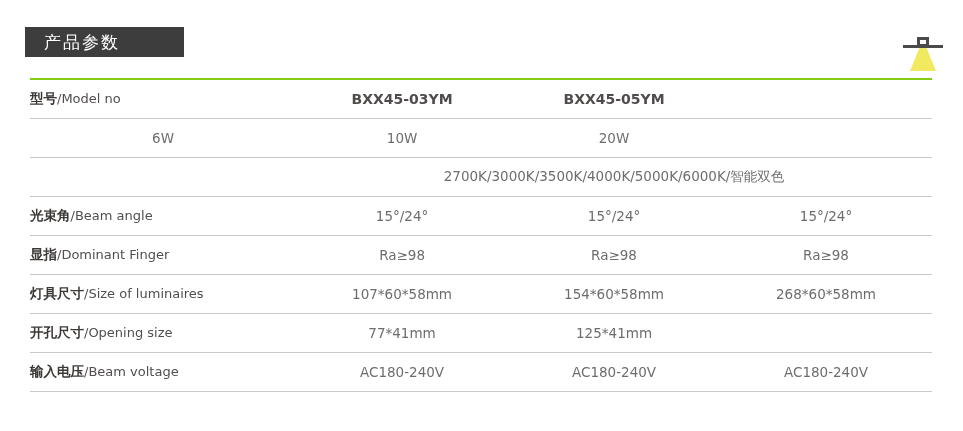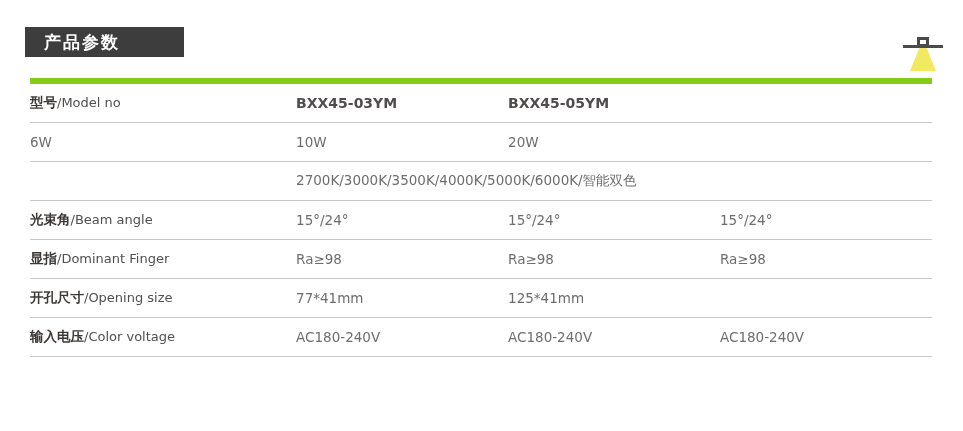--- a/index.html
+++ b/index.html
@@ -7,51 +7,51 @@
     width:963px;height:431px;background:#ffffff;position:relative;
     font-family:"DejaVu Sans","Liberation Sans",sans-serif;
     overflow:hidden;
   }
   
   .title-box{
     position:absolute;left:25px;top:27px;height:30px;
     background:#3d3d3d;color:#ffffff;
     display:flex;align-items:center;
     padding:0 64px 0 19px;
-    font-size:17px;font-weight:bold;letter-spacing:2px;
+    font-size:17px;font-weight:normal;letter-spacing:2px;
   }
   
   .lamp-icon{position:absolute;left:903px;top:36px;width:40px;height:36px;}
   .lamp-icon .bar{position:absolute;left:0;top:9px;width:40px;height:3px;background:#4b4b4b;}
   .lamp-icon .housing{
     position:absolute;left:14px;top:1px;width:12px;height:10px;
     box-sizing:border-box;border:3px solid #4b4b4b;background:#ffffff;
   }
   .lamp-icon .beam{
     position:absolute;left:7px;top:12px;width:26px;height:23px;
     background:#f1e95f;
     clip-path:polygon(36% 0,64% 0,100% 100%,0 100%);
   }
   
   .spec-table{
     position:absolute;left:30px;top:78px;width:902px;
-    border-top:6px solid #84cc16;
+    border-top:2px solid #84cc16;
   }
   .spec-row{
     display:grid;
     grid-template-columns:29.5% 23.5% 23.5% 23.5%;
     align-items:center;
     height:38px;
     border-bottom:1px solid #c9c9ca;
   }
   .row-label{font-size:13px;white-space:nowrap;}
   .row-label .zh{font-weight:bold;color:#3b3836;font-size:13.5px;}
   .row-label .en{font-weight:normal;color:#514e4d;}
   .cell-value{
-    font-size:13.5px;color:#6f6c6c;white-space:nowrap;
+    text-align:center;font-size:13.5px;color:#6f6c6c;white-space:nowrap;
   }
   .spec-row.strong .cell-value{
     font-weight:bold;color:#504c4b;font-size:14px;
   }
   .cell-span{grid-column:2 / 5;}
 </style>
 </head>
 <body>
 
 <div class="title-box">产品参数</div>
@@ -82,23 +82,29 @@
       <div class="cell-value">15°/24°</div>
       <div class="cell-value">15°/24°</div>
     </div>
     <div class="spec-row">
       <div class="row-label"><span class="zh">显指</span><span class="en">/Dominant Finger</span></div>
       <div class="cell-value">Ra≥98</div>
       <div class="cell-value">Ra≥98</div>
       <div class="cell-value">Ra≥98</div>
     </div>
     <div class="spec-row">
+      <div class="row-label"><span class="zh">灯具尺寸</span><span class="en">/Size of luminaires</span></div>
+      <div class="cell-value">107*60*58mm</div>
+      <div class="cell-value">154*60*58mm</div>
+      <div class="cell-value">268*60*58mm</div>
+    </div>
+    <div class="spec-row">
       <div class="row-label"><span class="zh">开孔尺寸</span><span class="en">/Opening size</span></div>
       <div class="cell-value">77*41mm</div>
       <div class="cell-value">125*41mm</div>
     </div>
     <div class="spec-row">
-      <div class="row-label"><span class="zh">输入电压</span><span class="en">/Color voltage</span></div>
+      <div class="row-label"><span class="zh">输入电压</span><span class="en">/Beam voltage</span></div>
       <div class="cell-value">AC180-240V</div>
       <div class="cell-value">AC180-240V</div>
       <div class="cell-value">AC180-240V</div>
     </div>
   </div>
 
 </body></html>

